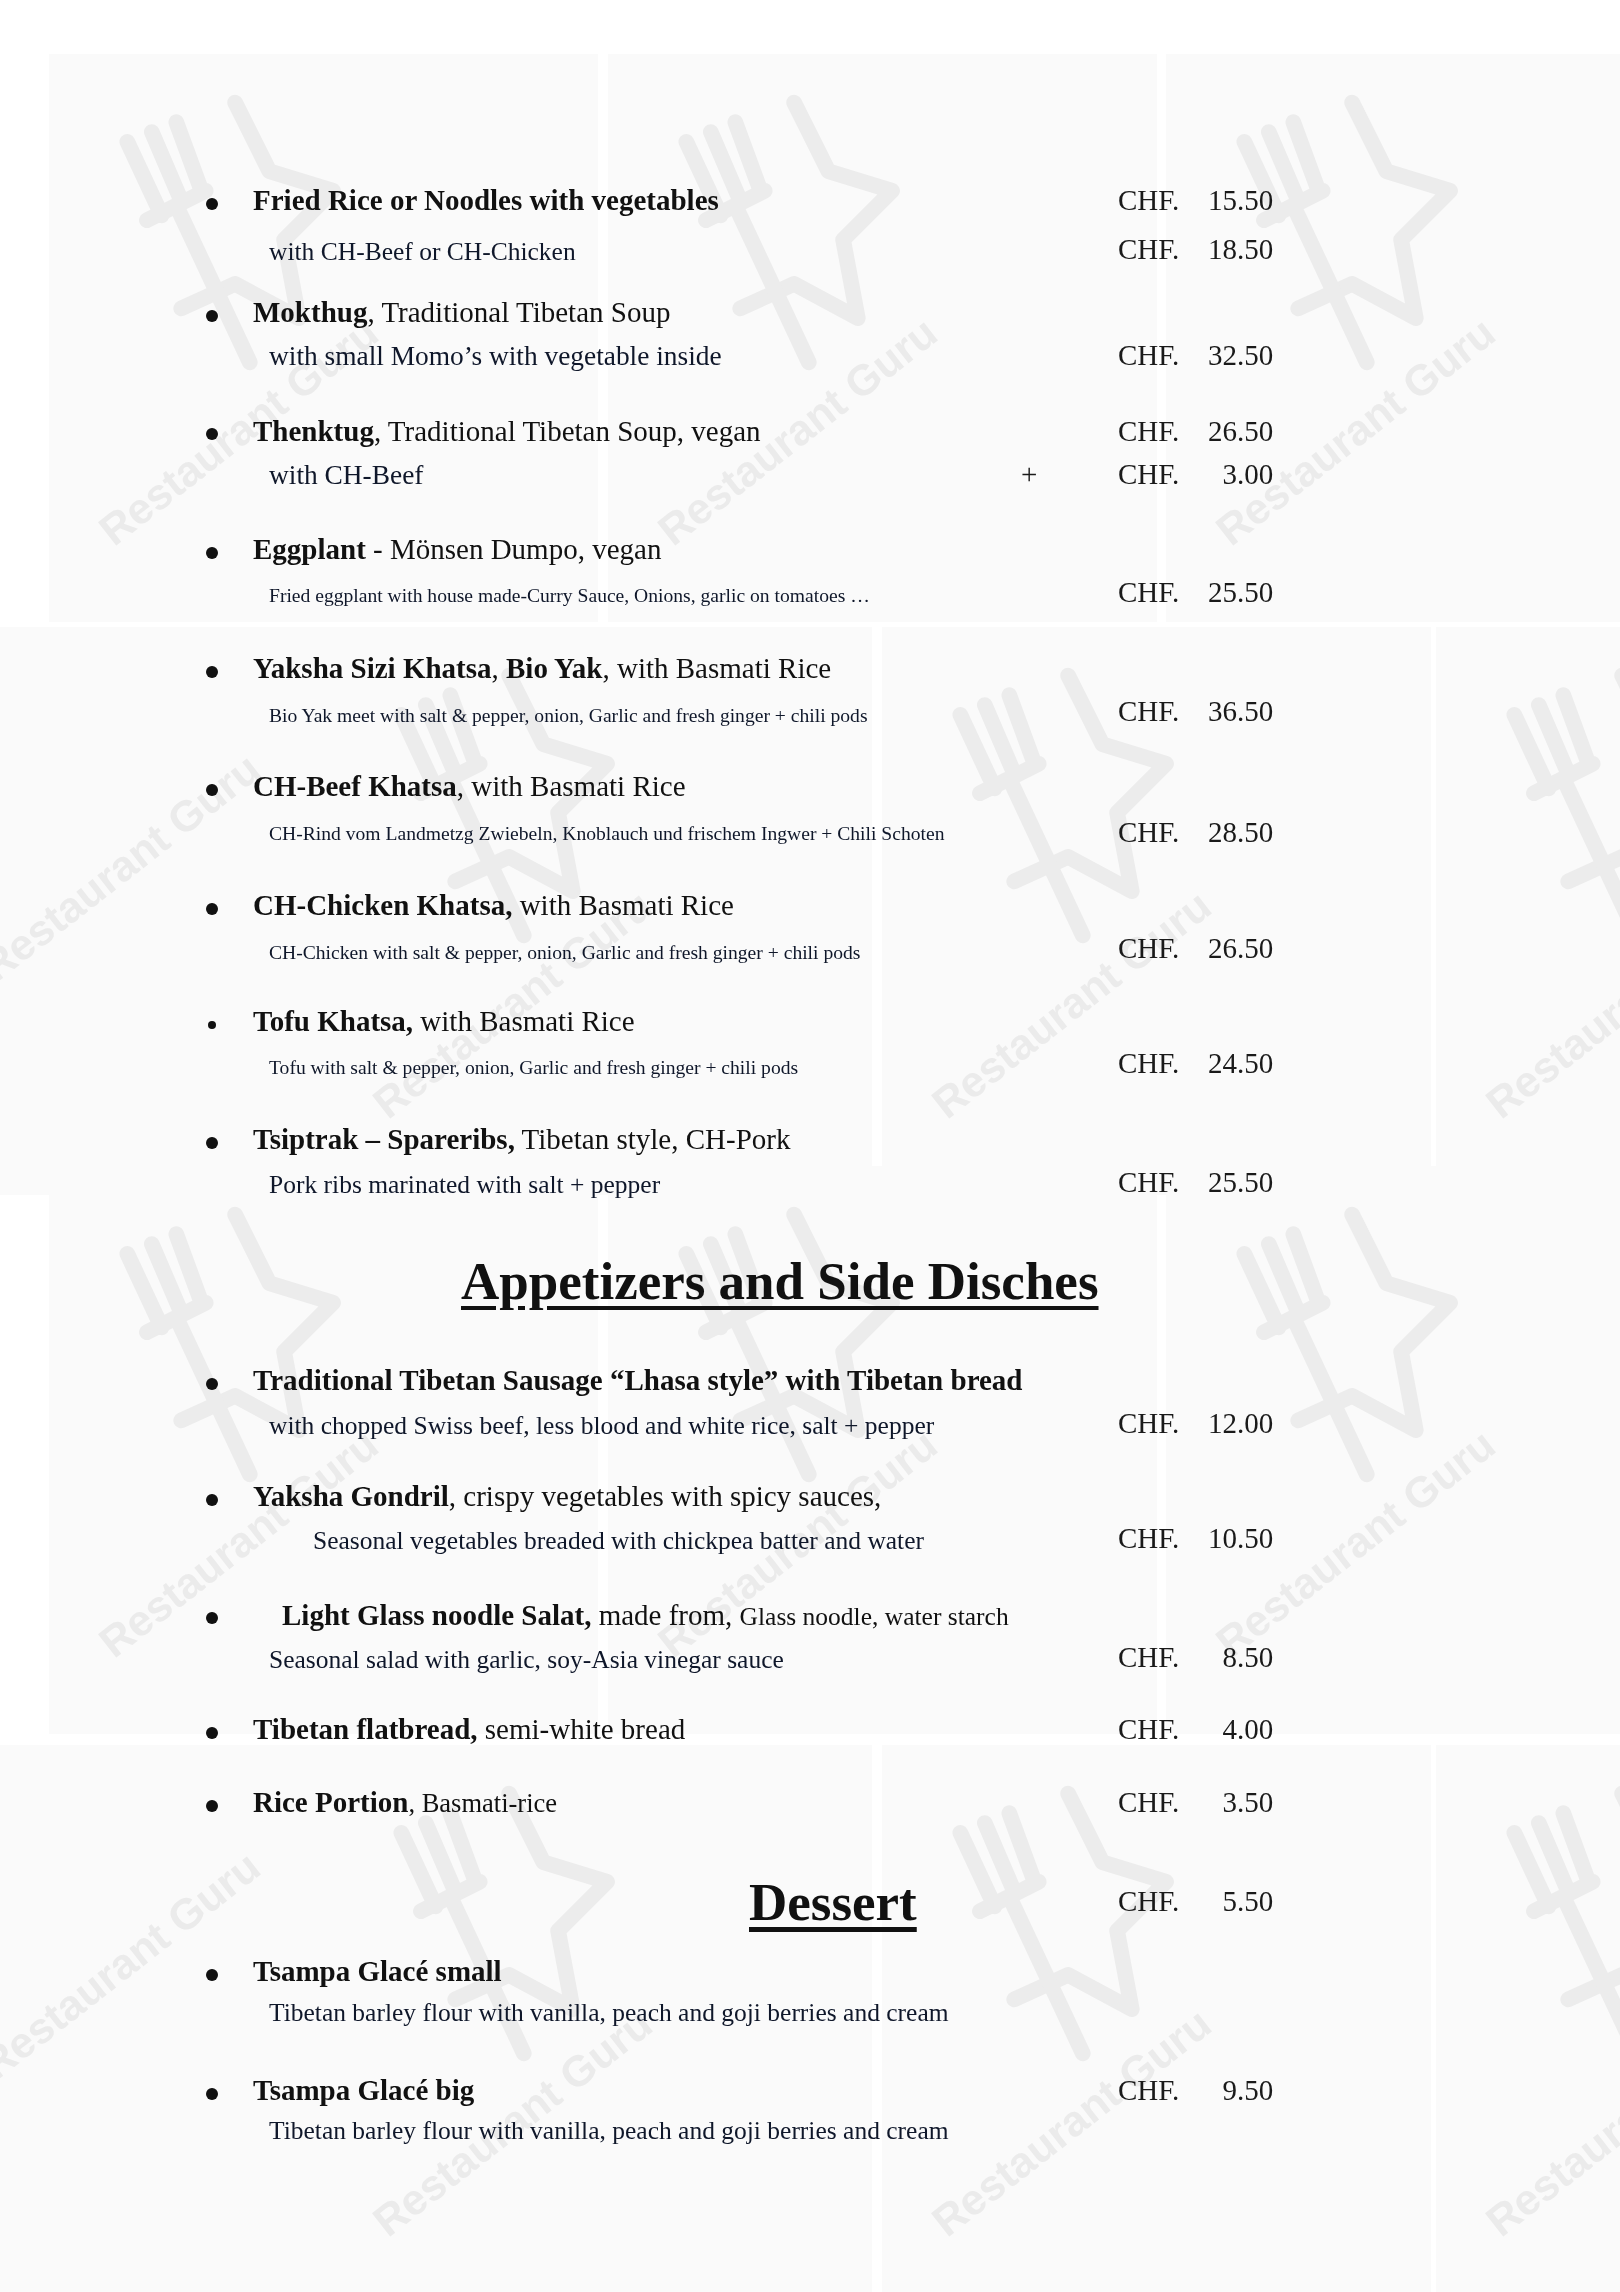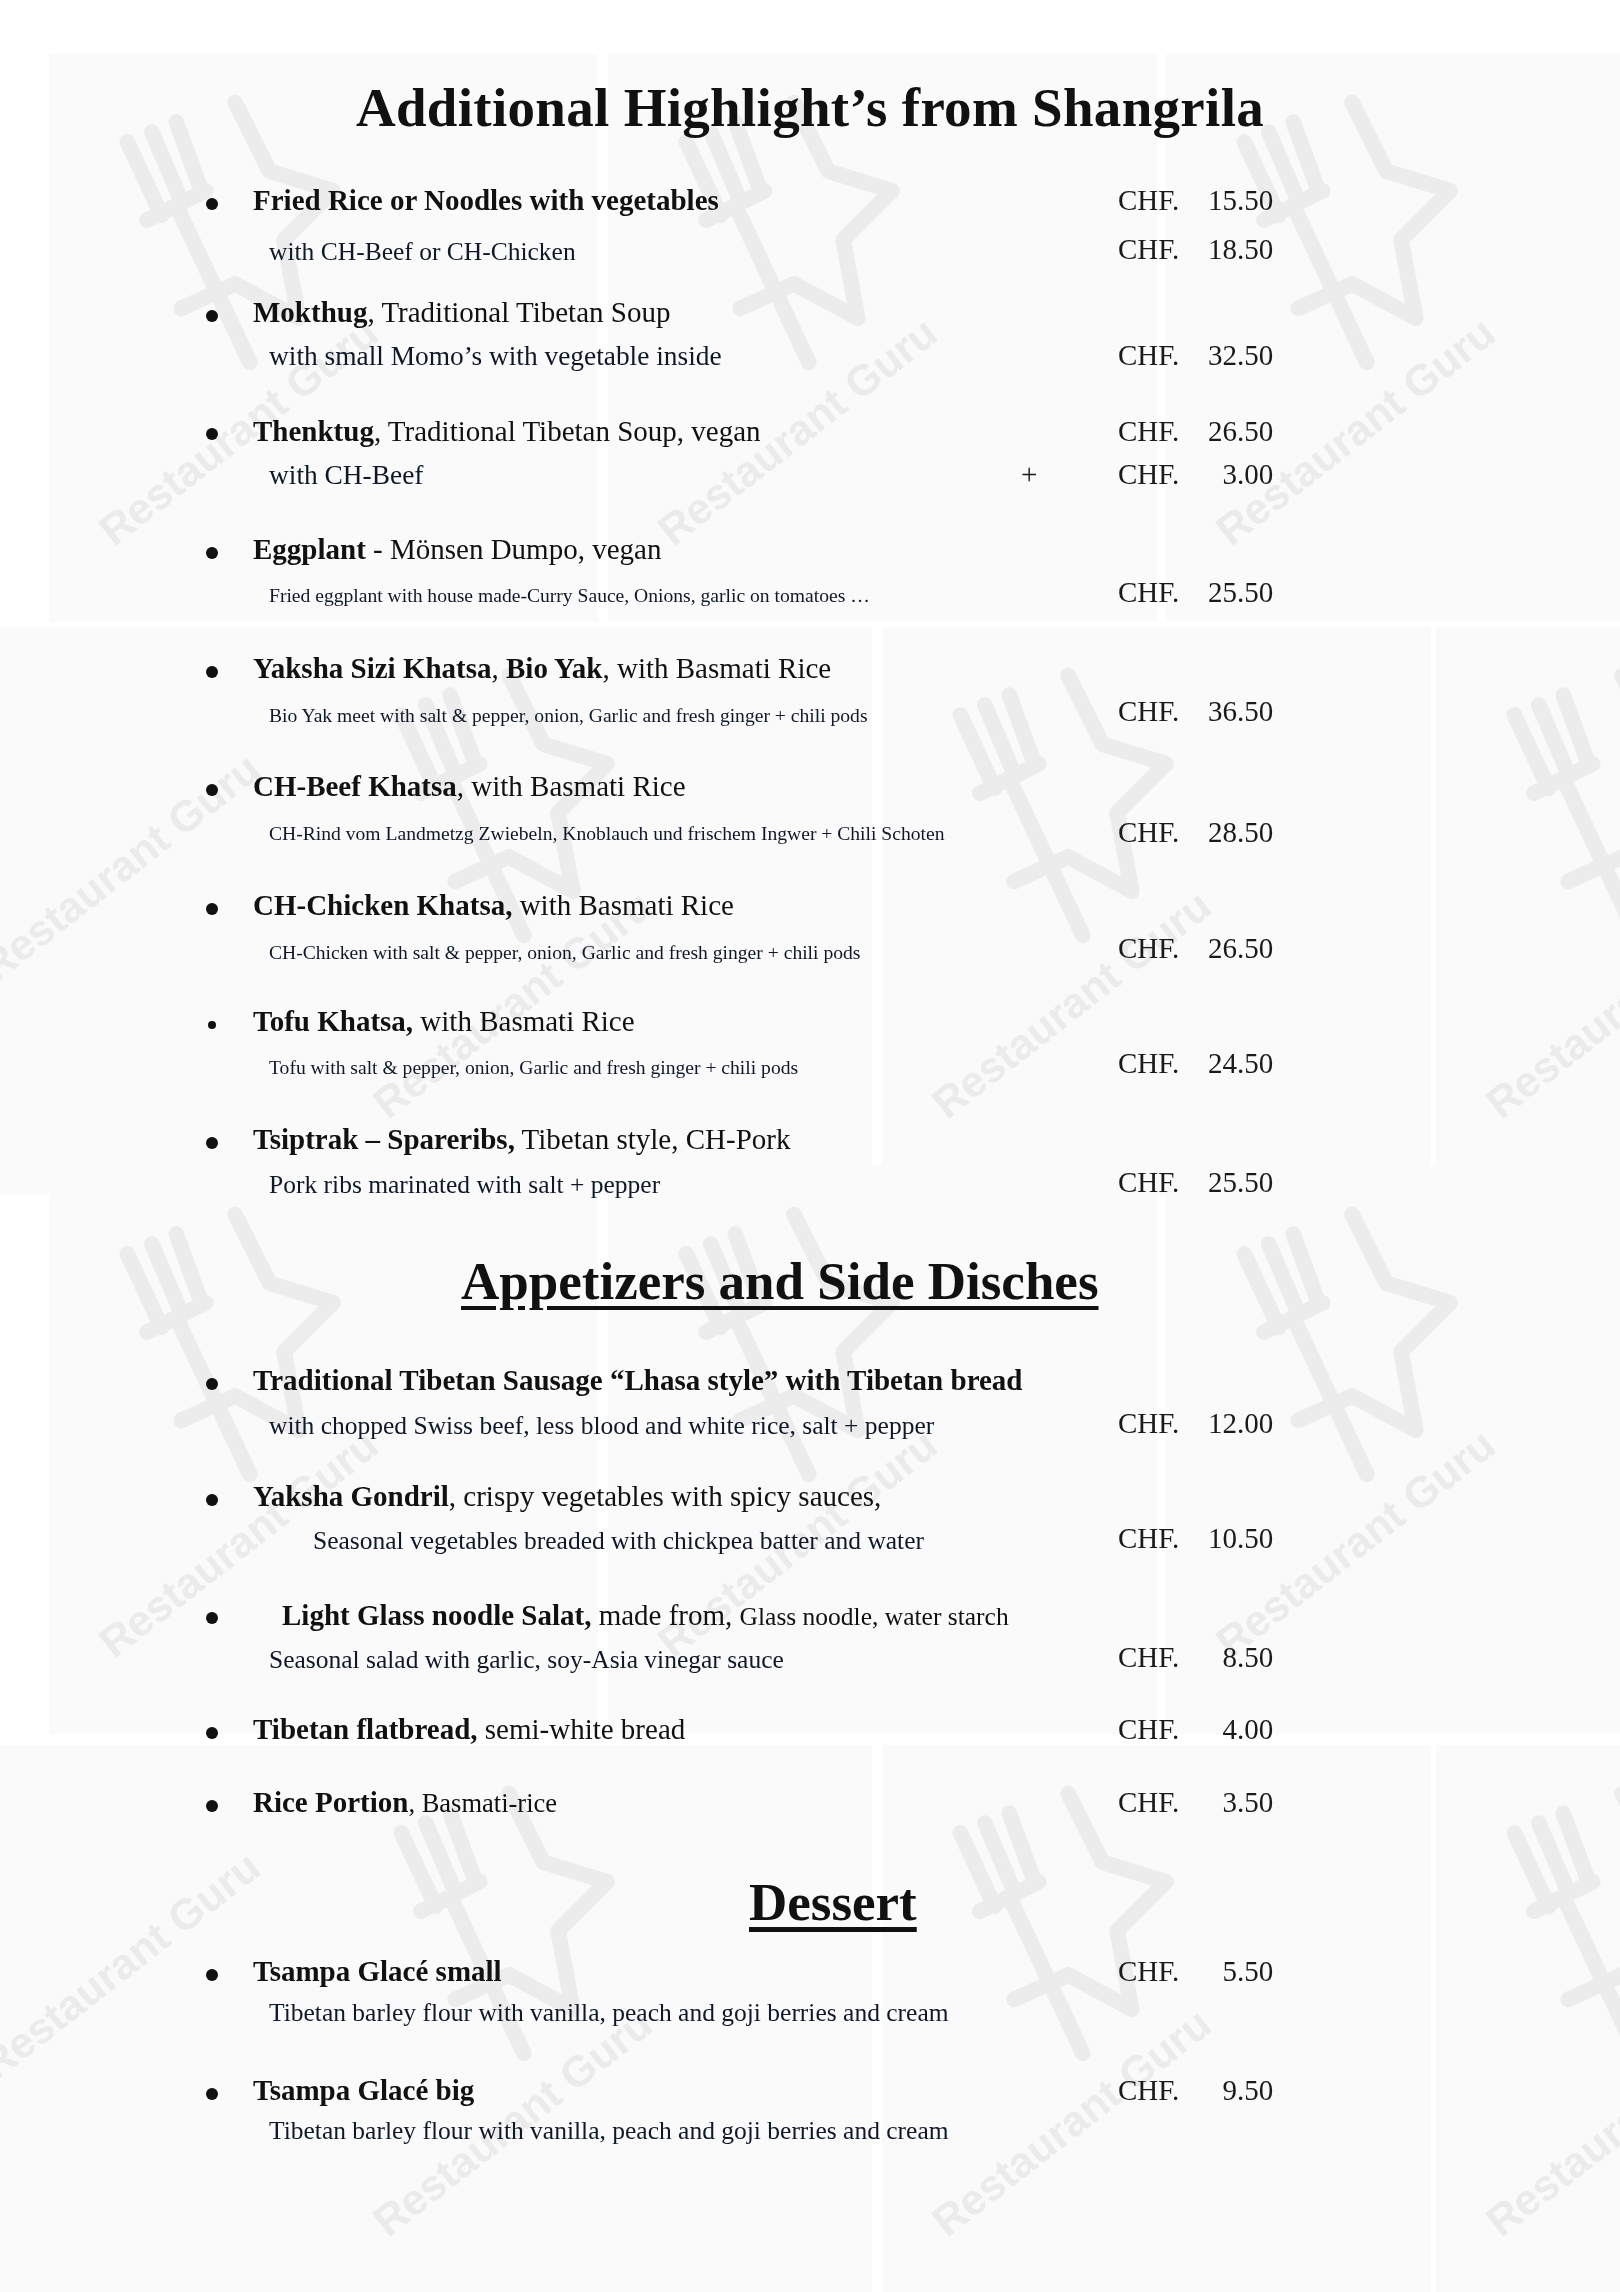--- a/index.html
+++ b/index.html
@@ -167,21 +167,20 @@
         <path d="M150 20 L185 90 L250 110 L200 160 L215 240 L150 205 L95 230"></path>
         <path d="M40 60 L75 135 M65 50 L95 120 M90 40 L115 108 M60 140 L120 110 M90 125 L165 285"></path>
       </g>
     </svg>
     <div class="wm-text" style="left:19.6px;top:353px;">Restaurant Guru</div>
   </div>
 </div>
 
 <div class="content">
 
-  <div class="title">Additional Highlight’s from Shangrila</div>
 
   <div>
     <span class="bullet" style="top:198px;"></span>
     <div class="line" style="top:184px;"><b>Fried Rice or Noodles with vegetables</b><span></span></div>
     <div class="price" style="top:184px;"><span>CHF.</span><span class="amt" style="width:94px">15.50</span></div>
     <div class="desc d26" style="top:237px;">with CH-Beef or CH-Chicken</div>
     <div class="price" style="top:233px;"><span>CHF.</span><span class="amt" style="width:94px">18.50</span></div>
   </div>
 
   <div>
@@ -275,21 +274,21 @@
     <span class="bullet" style="top:1800px;"></span>
     <div class="line" style="top:1786px;"><b>Rice Portion</b><span style="font-size:26.5px">, Basmati-rice</span></div>
     <div class="price" style="top:1786px;"><span>CHF.</span><span class="amt" style="width:94px">3.50</span></div>
   </div>
 
   <div class="heading" style="left:749px;top:1872px;text-decoration:underline;">Dessert</div>
 
   <div>
     <span class="bullet" style="top:1969px;"></span>
     <div class="line" style="top:1955px;"><b>Tsampa Glacé small</b></div>
-    <div class="price" style="top:1955px;font-family:Liberation Serif, serif;"><span>CHF.</span><span class="amt" style="width:94px">5.50</span></div>
+    <div class="price" style="top:1885px;font-family:Liberation Serif, serif;"><span>CHF.</span><span class="amt" style="width:94px">5.50</span></div>
     <div class="desc d26" style="top:1998px;">Tibetan barley flour with vanilla, peach and goji berries and cream</div>
   </div>
 
   <div>
     <span class="bullet" style="top:2088px;"></span>
     <div class="line" style="top:2074px;"><b>Tsampa Glacé big</b></div>
     <div class="price" style="top:2074px;"><span>CHF.</span><span class="amt" style="width:94px">9.50</span></div>
     <div class="desc d26" style="top:2116px;">Tibetan barley flour with vanilla, peach and goji berries and cream</div>
   </div>
 

